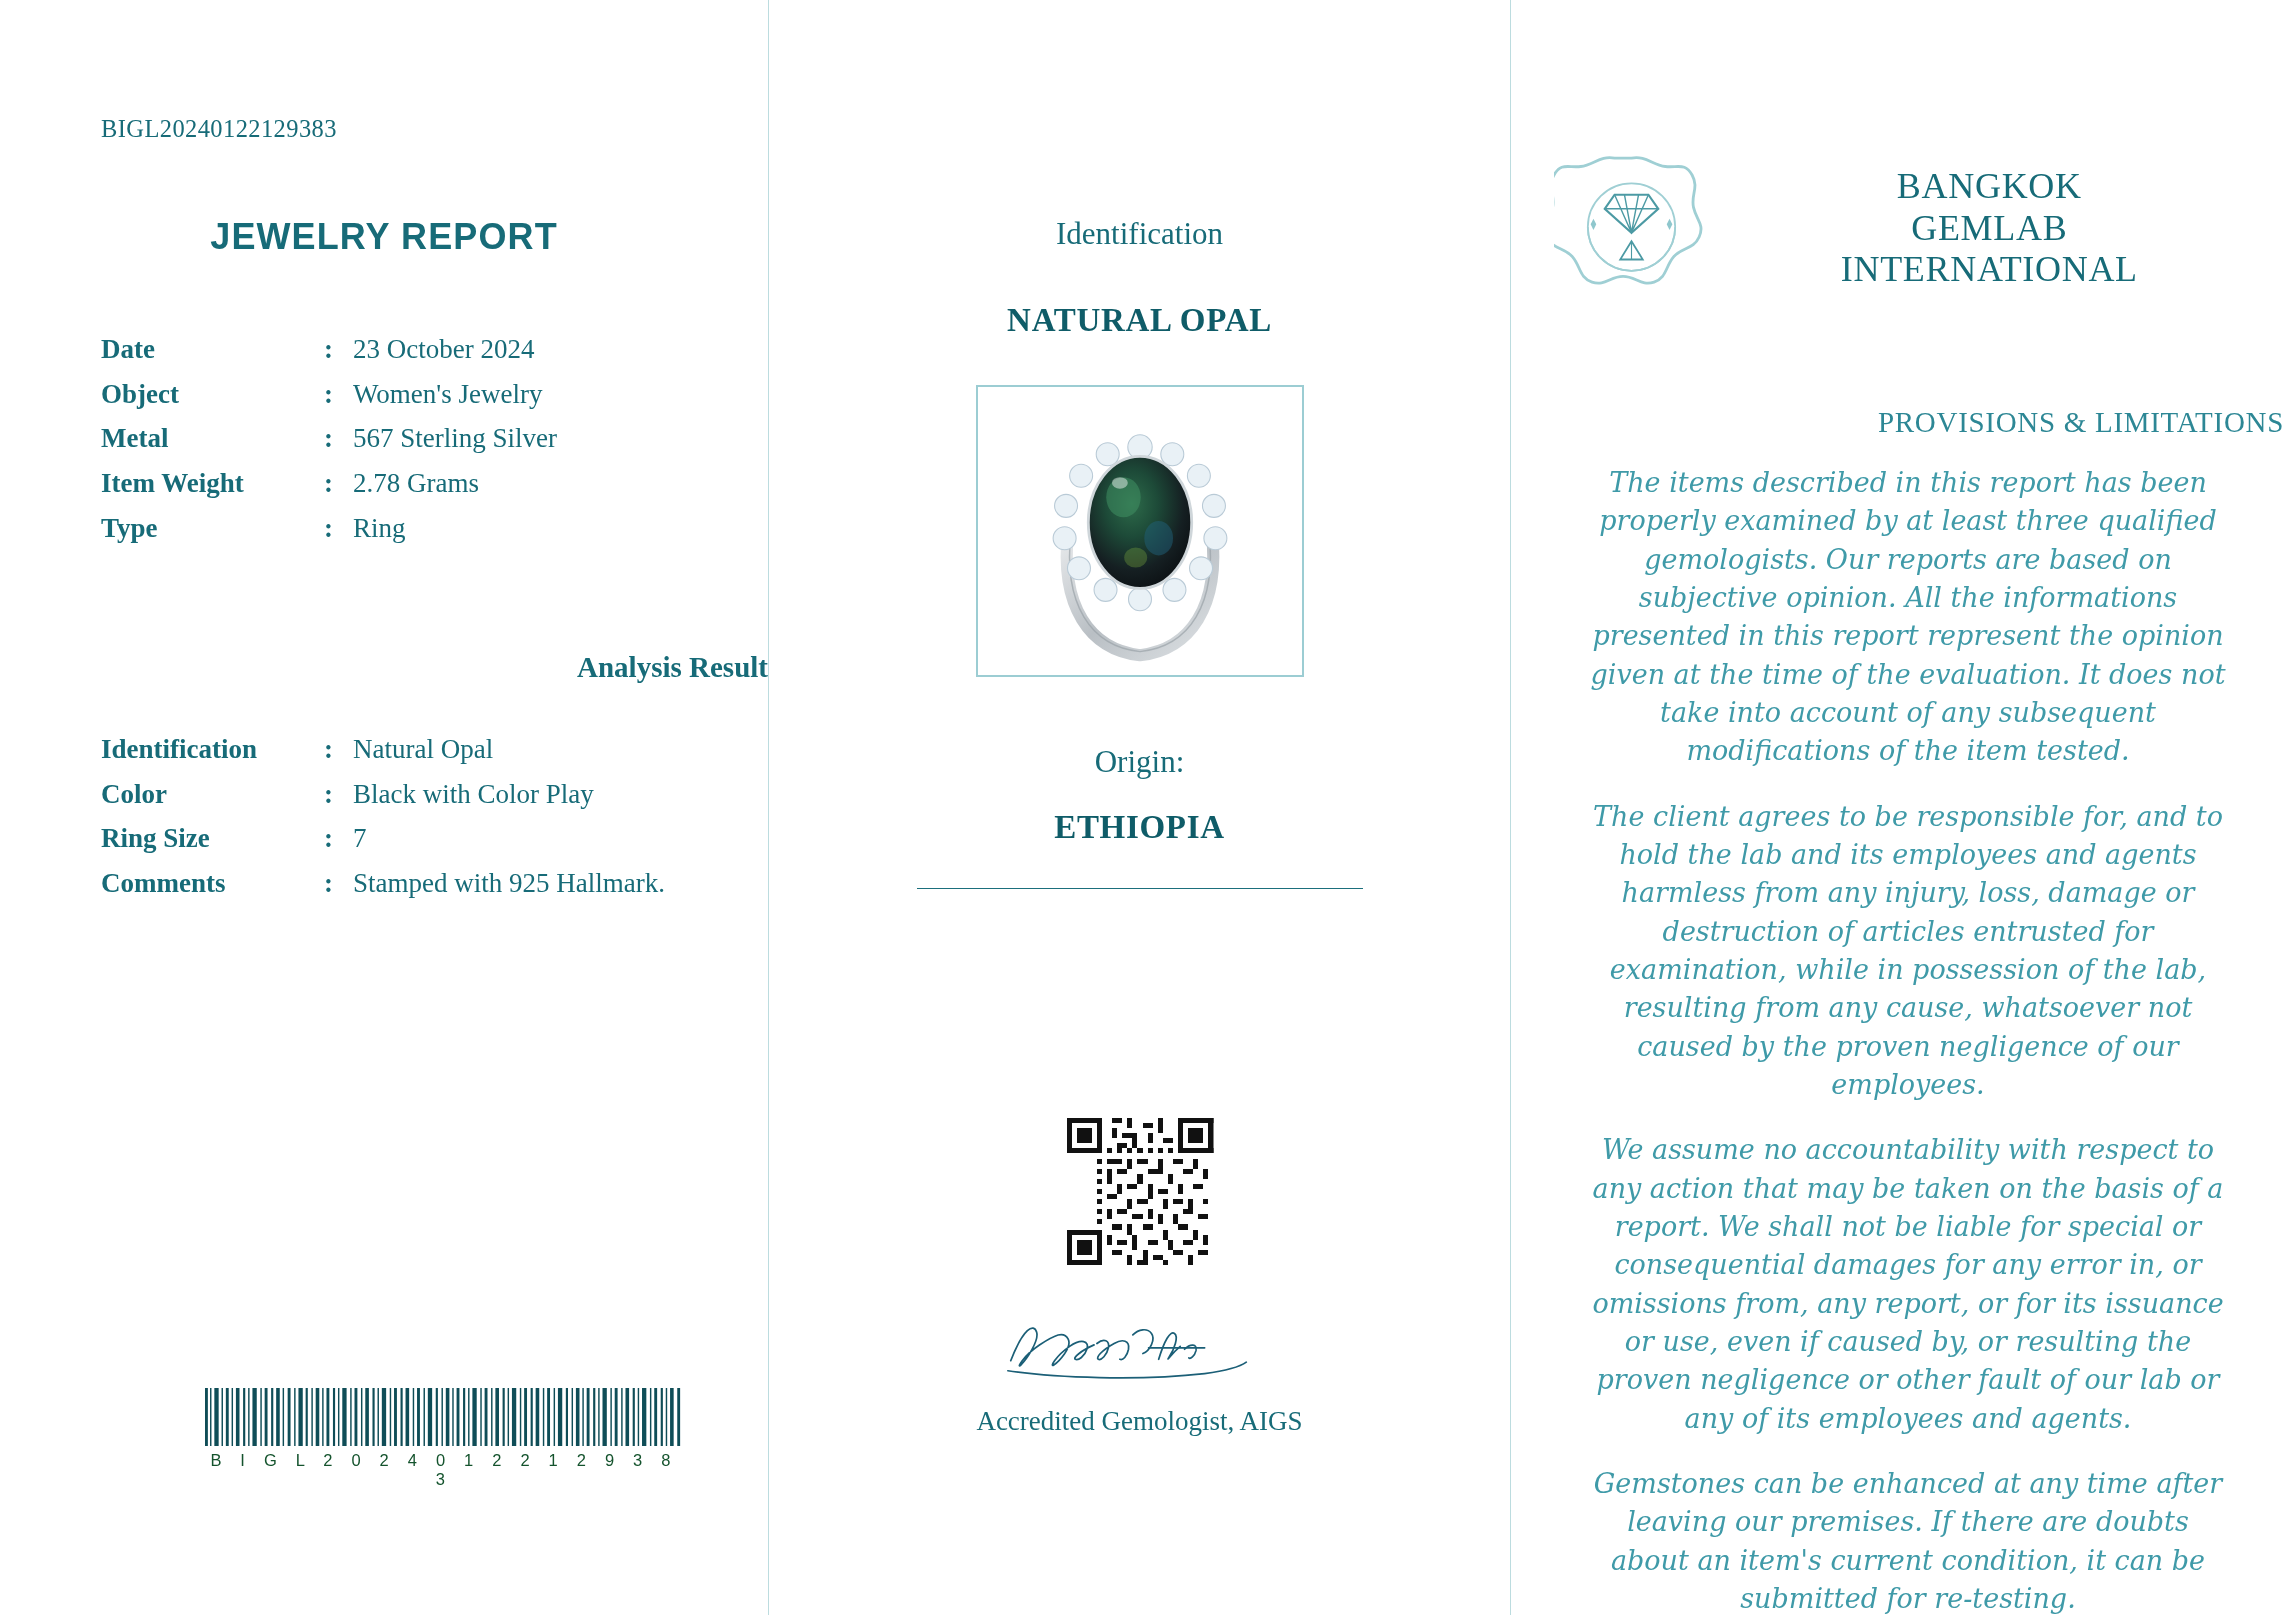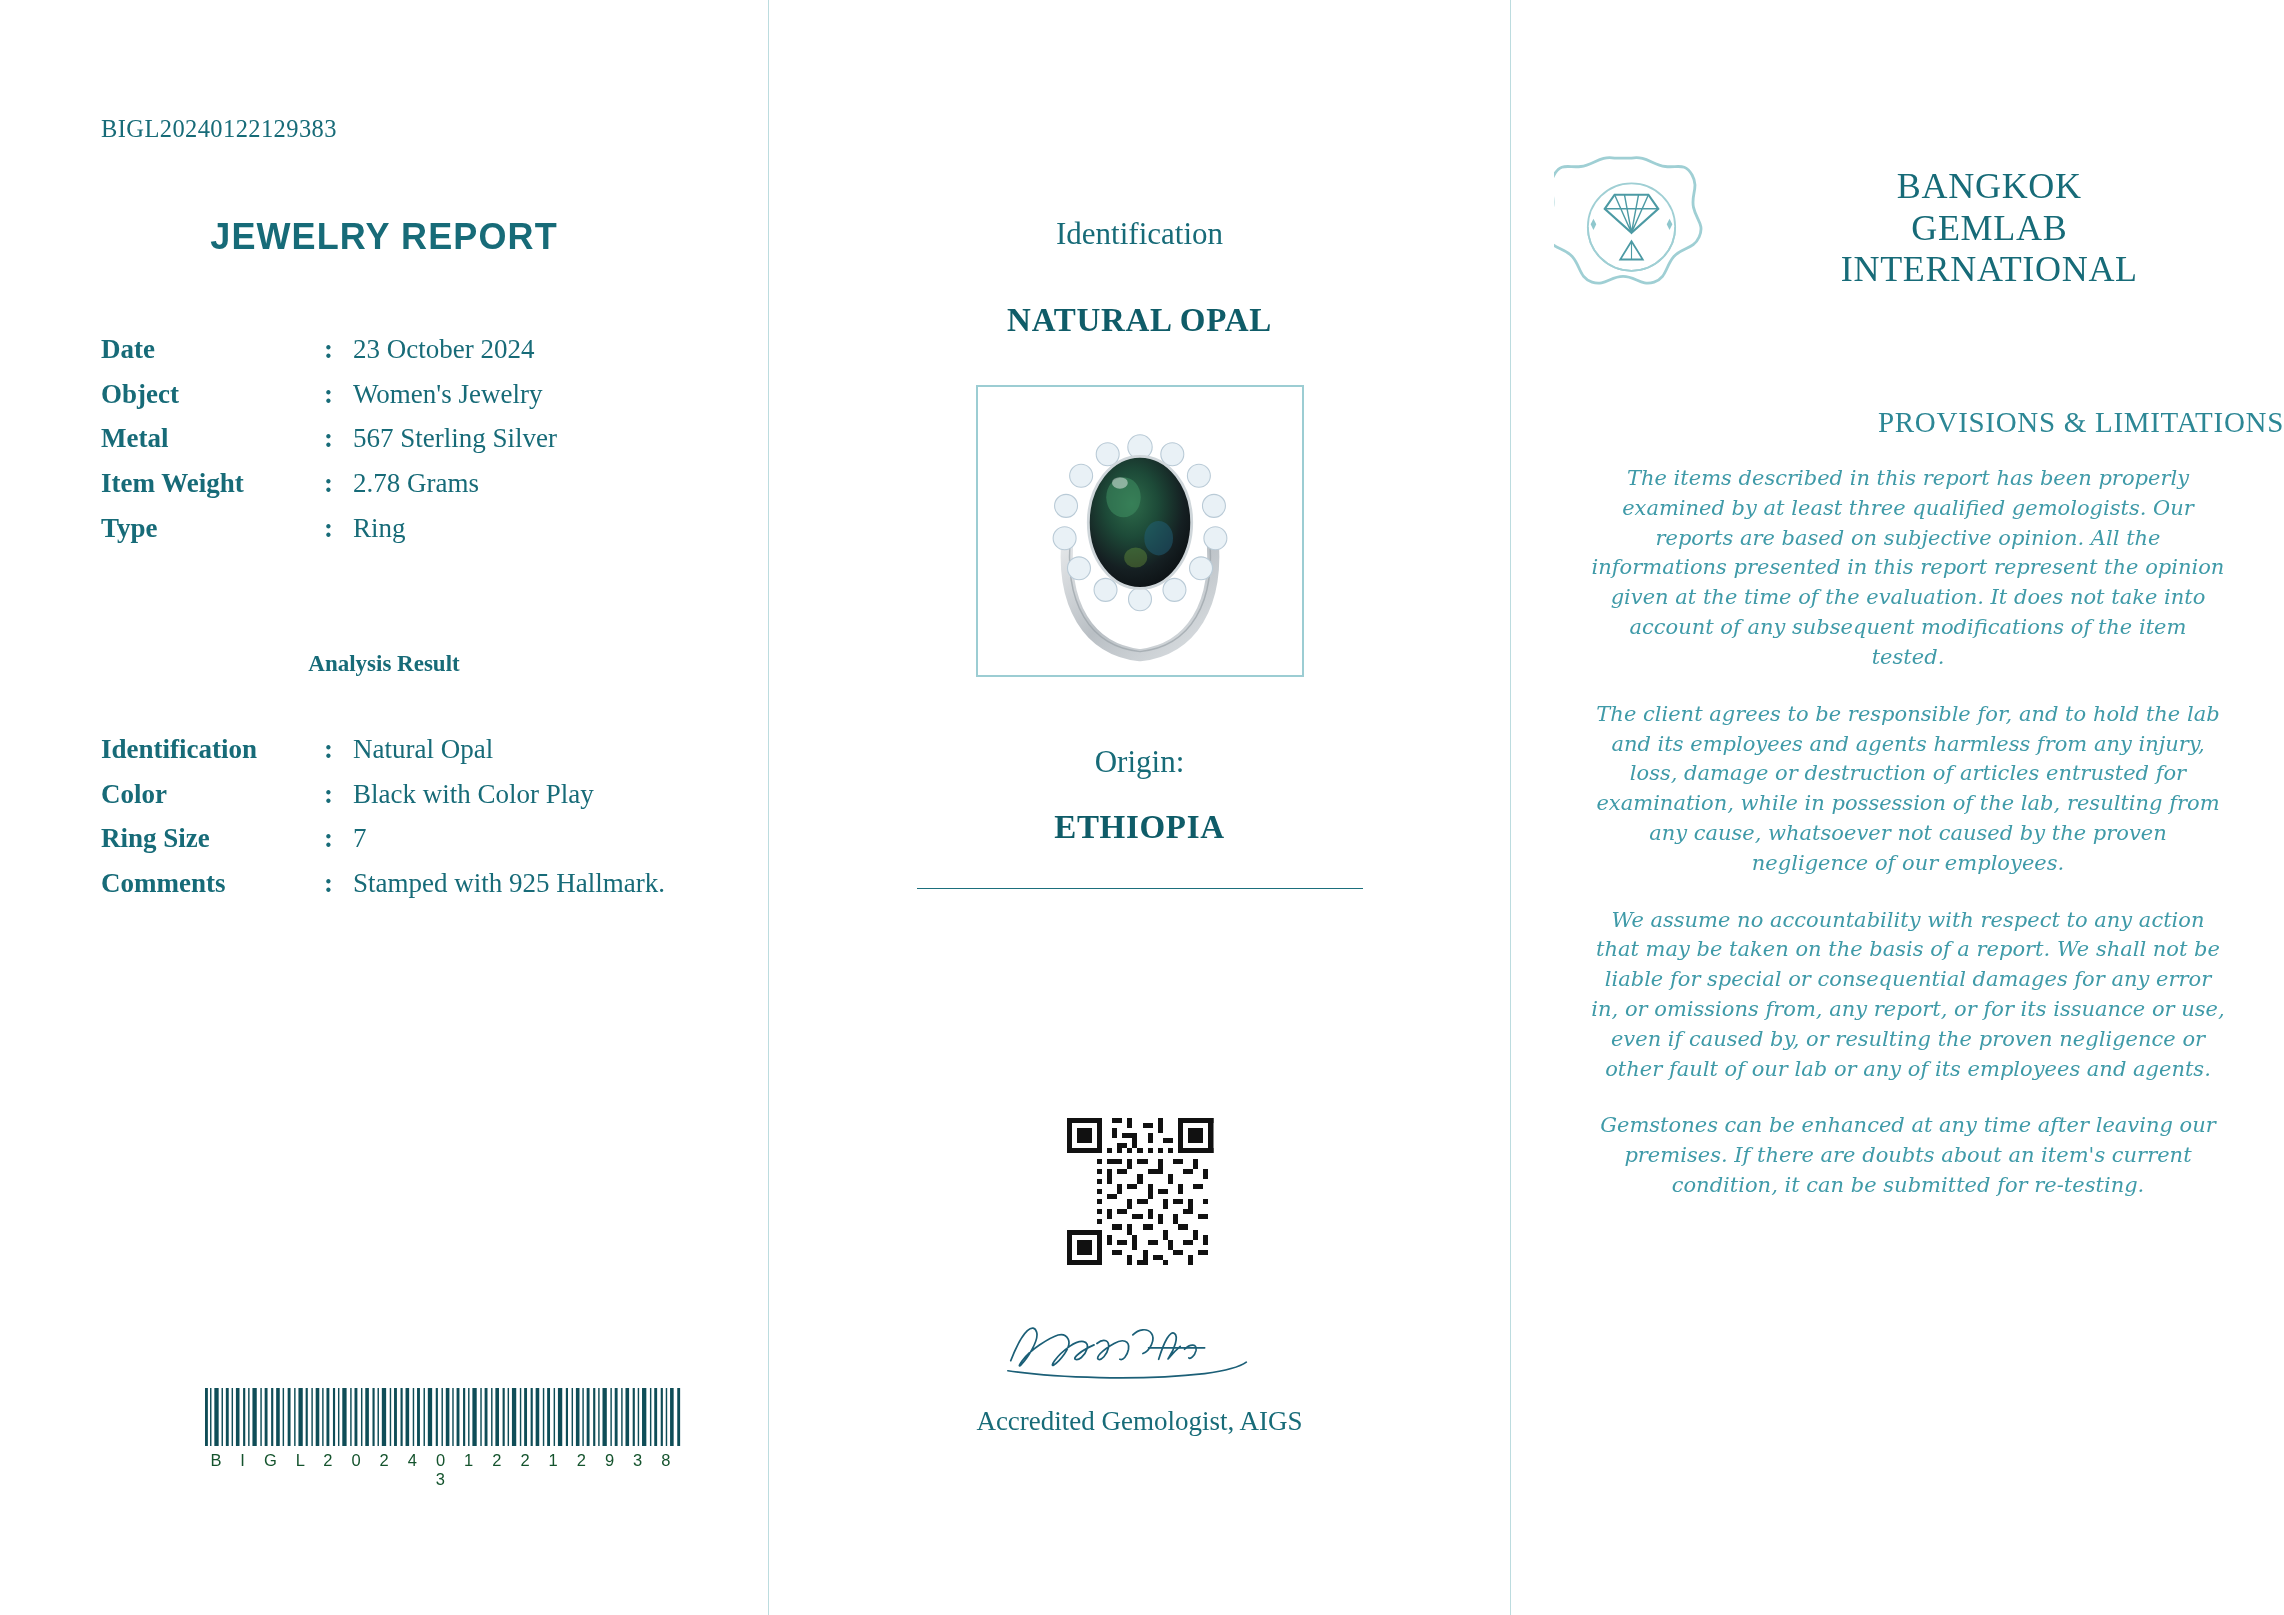--- a/index.html
+++ b/index.html
@@ -88,23 +88,23 @@
   }
   .kv-table td.v {
     font-weight: normal;
   }
 
   .analysis-title {
     position: absolute;
     top: 651px;
     left: 0;
     width: 768px;
-    text-align: center;
-    font-weight: bold;
-    font-size: 23px;
+    text-align: right;
+    font-weight: bold;
+    font-size: 29px;
     color: #176b78;
   }
 
   .kv-table2 {
     position: absolute;
     left: 101px;
     top: 734px;
     width: 647px;
     border-collapse: collapse;
   }
@@ -274,21 +274,21 @@
     position: absolute;
     top: 464px;
     left: 79px;
     right: 58px;
   }
   .prov-body p {
     margin: 0 0 27px 0;
     text-align: center;
     font-family: "DejaVu Serif", serif;
     font-style: italic;
-    font-size: 21px;
+    font-size: 27px;
     line-height: 1.42;
     color: #3f9aa8;
   }
 </style>
 </head>
 <body>
 
 <div class="page">
 
   <div class="col-left">

